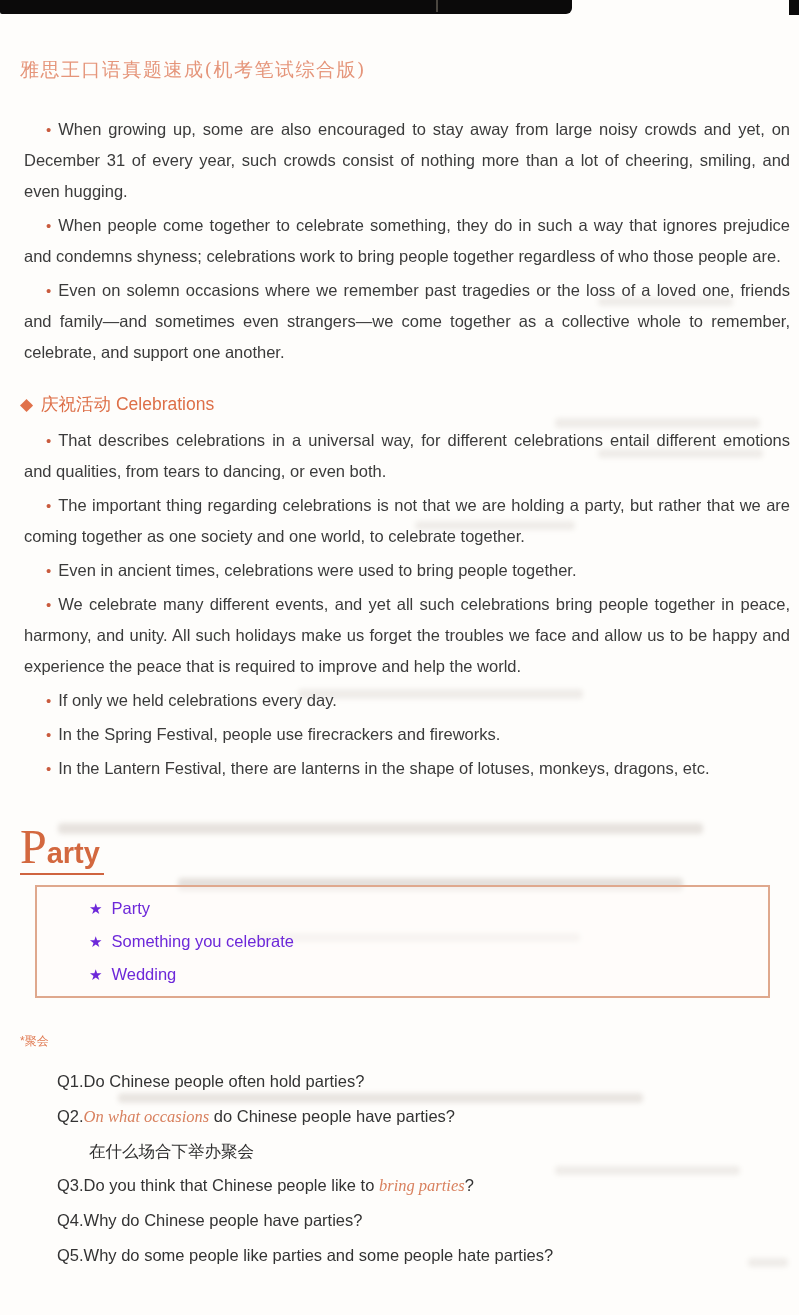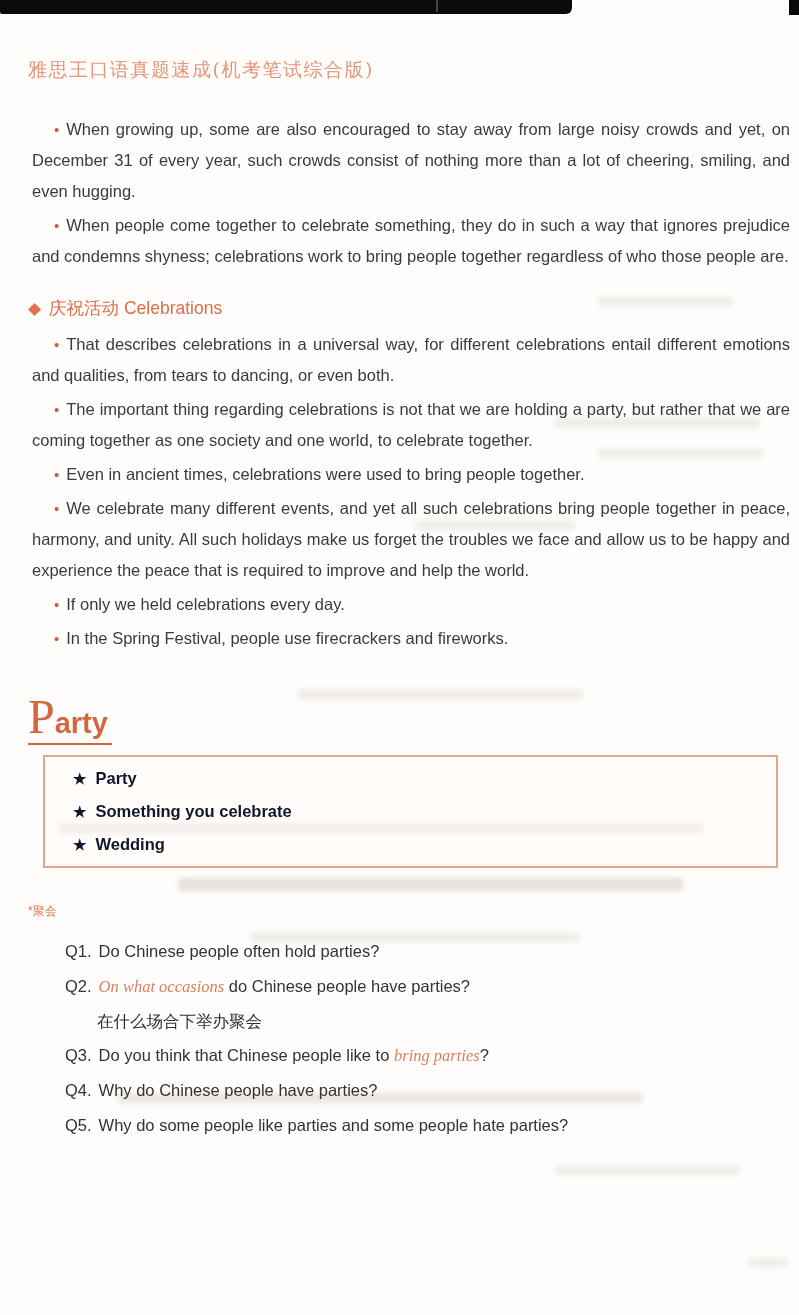--- a/index.html
+++ b/index.html
@@ -14,21 +14,21 @@
     background:#0b0a0a; border-radius:0 0 6px 2px;
   }
   .scan-bar-notch {
     position:absolute; top:0; left:436px; width:2px; height:12px;
     background:#4a463f;
   }
   .scan-corner {
     position:absolute; top:0; left:789px; width:10px; height:15px;
     background:#0b0a0a;
   }
-  .content { position:absolute; top:0; left:0; right:0; padding:56px 9px 0 28px; }
+  .content { position:absolute; top:0; left:0; right:0; padding:56px 9px 0 20px; }
 
   .book-header {
     font-family:"DejaVu Serif", serif;
     color:#e5957a; font-size:19px; letter-spacing:1.5px;
     line-height:26px; margin:0 0 32px 0;
   }
 
   .para {
     font-size:16.5px; line-height:31px; color:#3b3b3b;
     text-align:justify; text-indent:22px; margin:0 0 3px 4px;
@@ -52,28 +52,28 @@
   .party-rest {
     font-family:"Liberation Sans", sans-serif; color:#d3683f;
     font-size:29px; font-weight:bold;
   }
 
   .topic-box {
     box-sizing:border-box; margin:4px 0 0 15px; width:735px;
     border:2px solid #dfa88d; padding:5px 0 5px 28px;
     background:rgba(255,252,250,0.5);
   }
-  .topic { color:#0f172a; font-weight:bold; font-size:16.5px; line-height:32px; }
+  .topic { color:#6d28d9; font-weight:normal; font-size:16.5px; line-height:32px;margin-left:24px; }
   .star { margin-right:9px; font-size:15px; }
 
   .subtopic { margin-top:30px; color:#e07a52; font-size:12px; line-height:27px; }
 
   .questions { margin:9px 0 0 37px; font-size:16.5px; color:#333333; }
   .q { line-height:34px; }
-  .q-label { margin-right:7px; }
+  .q-label { }
   .q-em {
     font-family:"Liberation Serif", serif; font-style:italic; color:#d8805e;
   }
   .q-cn { padding-left:32px; line-height:34px; color:#2f2f2f; }
 
   
   .bleed {
     position:absolute; background:#8d7c70; filter:blur(2.5px);
     border-radius:4px; opacity:0.13; pointer-events:none;
   }
@@ -111,35 +111,37 @@
   <div class="bleed b11"></div>
 
   <div class="content">
 
     <div class="book-header">雅思王口语真题速成(机考笔试综合版)</div>
 
     <p class="para"><span class="dot">•</span><span>When growing up, some are also encouraged to stay away from large noisy crowds and yet, on December 31 of every year, such crowds consist of nothing more than a lot of cheering, smiling, and even hugging.</span></p>
 
     <p class="para"><span class="dot">•</span><span>When people come together to celebrate something, they do in such a way that ignores prejudice and condemns shyness; celebrations work to bring people together regardless of who those people are.</span></p>
 
+    <p class="para"><span class="dot">•</span><span>Even on solemn occasions where we remember past tragedies or the loss of a loved one, friends and family—and sometimes even strangers—we come together as a collective whole to remember, celebrate, and support one another.</span></p>
 
     <h3 class="section-head"><span class="diamond">◆</span><span>庆祝活动 Celebrations</span></h3>
 
     <p class="para"><span class="dot">•</span><span>That describes celebrations in a universal way, for different celebrations entail different emotions and qualities, from tears to dancing, or even both.</span></p>
 
     <p class="para"><span class="dot">•</span><span>The important thing regarding celebrations is not that we are holding a party, but rather that we are coming together as one society and one world, to celebrate together.</span></p>
 
     <p class="para"><span class="dot">•</span><span>Even in ancient times, celebrations were used to bring people together.</span></p>
 
     <p class="para"><span class="dot">•</span><span>We celebrate many different events, and yet all such celebrations bring people together in peace, harmony, and unity. All such holidays make us forget the troubles we face and allow us to be happy and experience the peace that is required to improve and help the world.</span></p>
 
     <p class="para"><span class="dot">•</span><span>If only we held celebrations every day.</span></p>
 
     <p class="para"><span class="dot">•</span><span>In the Spring Festival, people use firecrackers and fireworks.</span></p>
 
+    <p class="para"><span class="dot">•</span><span>In the Lantern Festival, there are lanterns in the shape of lotuses, monkeys, dragons, etc.</span></p>
 
     <h1 class="party-title"><span class="party-underline"><span class="party-cap">P</span><span class="party-rest">arty</span></span></h1>
 
     <div class="topic-box">
       <div class="topic"><span class="star">★</span><span>Party</span></div>
       <div class="topic"><span class="star">★</span><span>Something you celebrate</span></div>
       <div class="topic"><span class="star">★</span><span>Wedding</span></div>
     </div>
 
     <div class="subtopic">*聚会</div>

